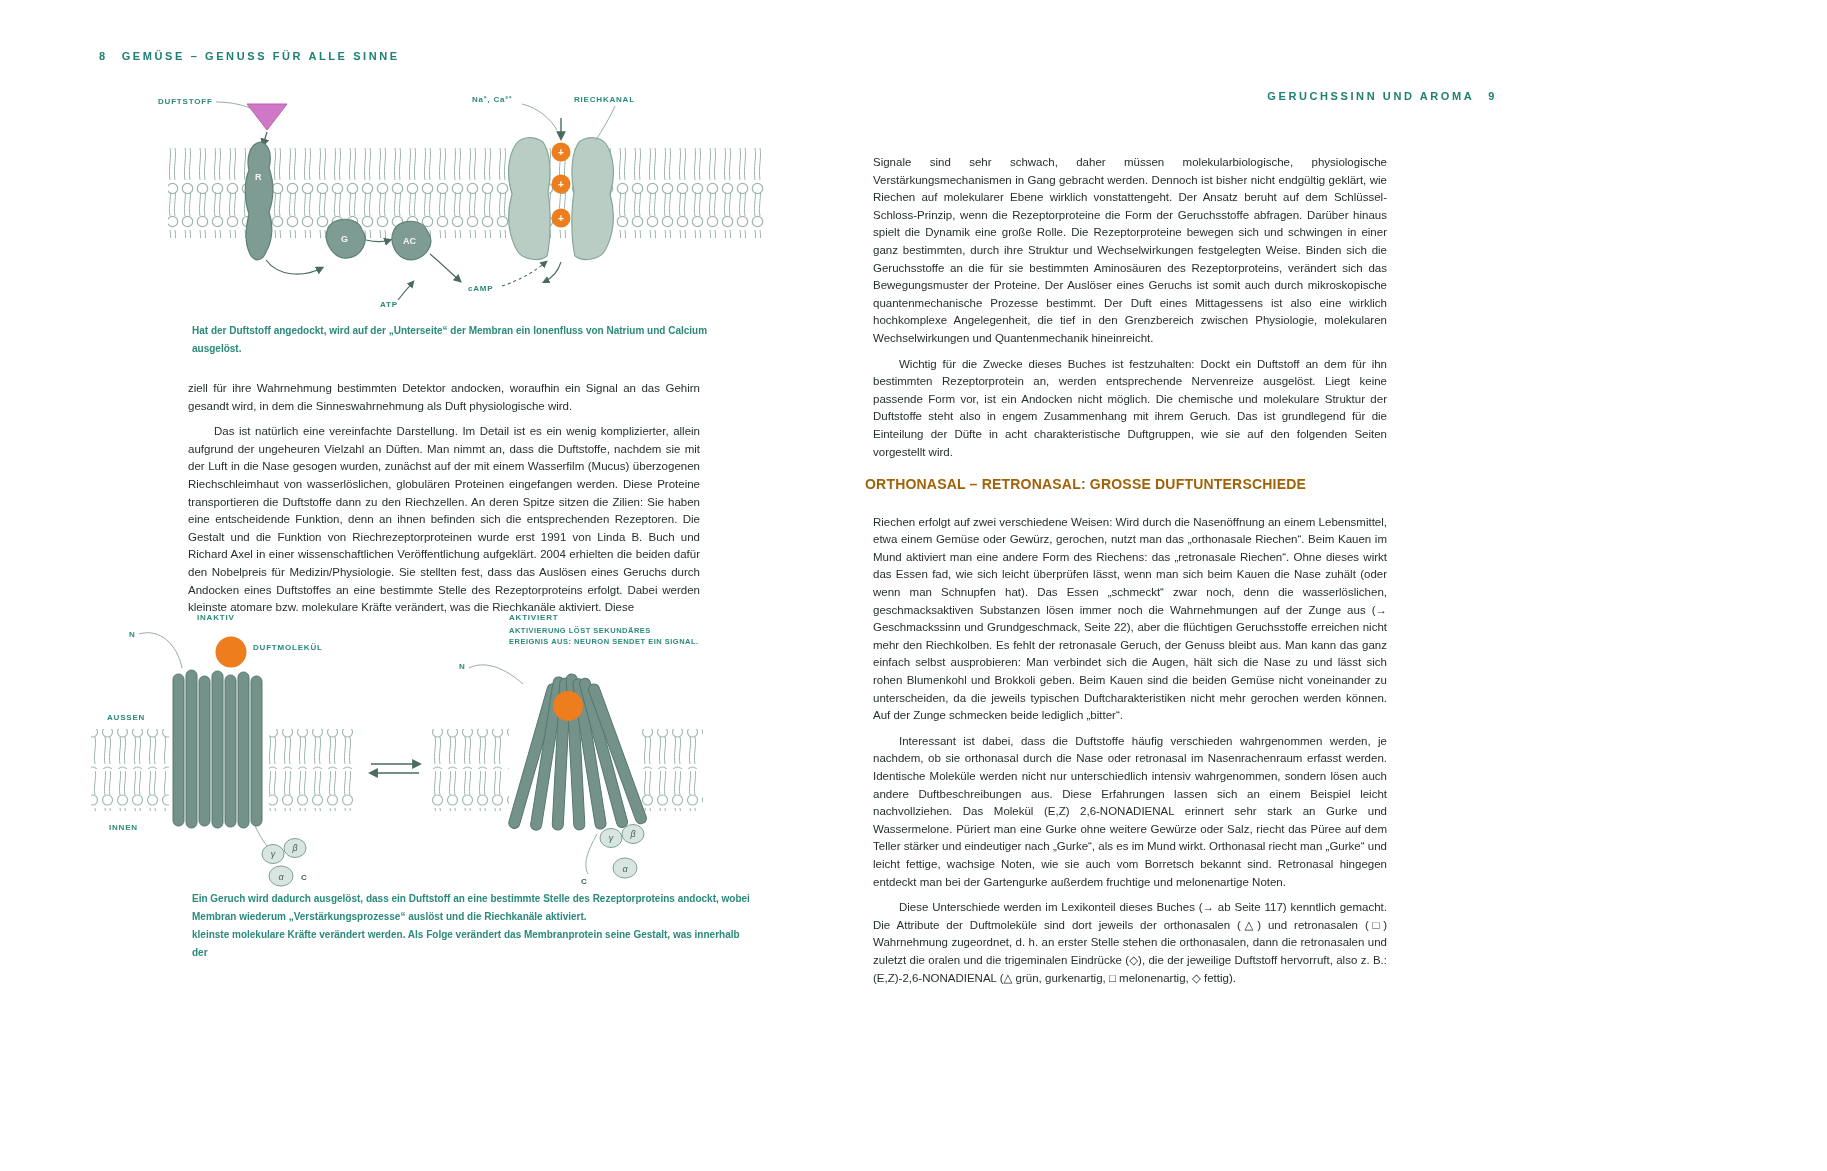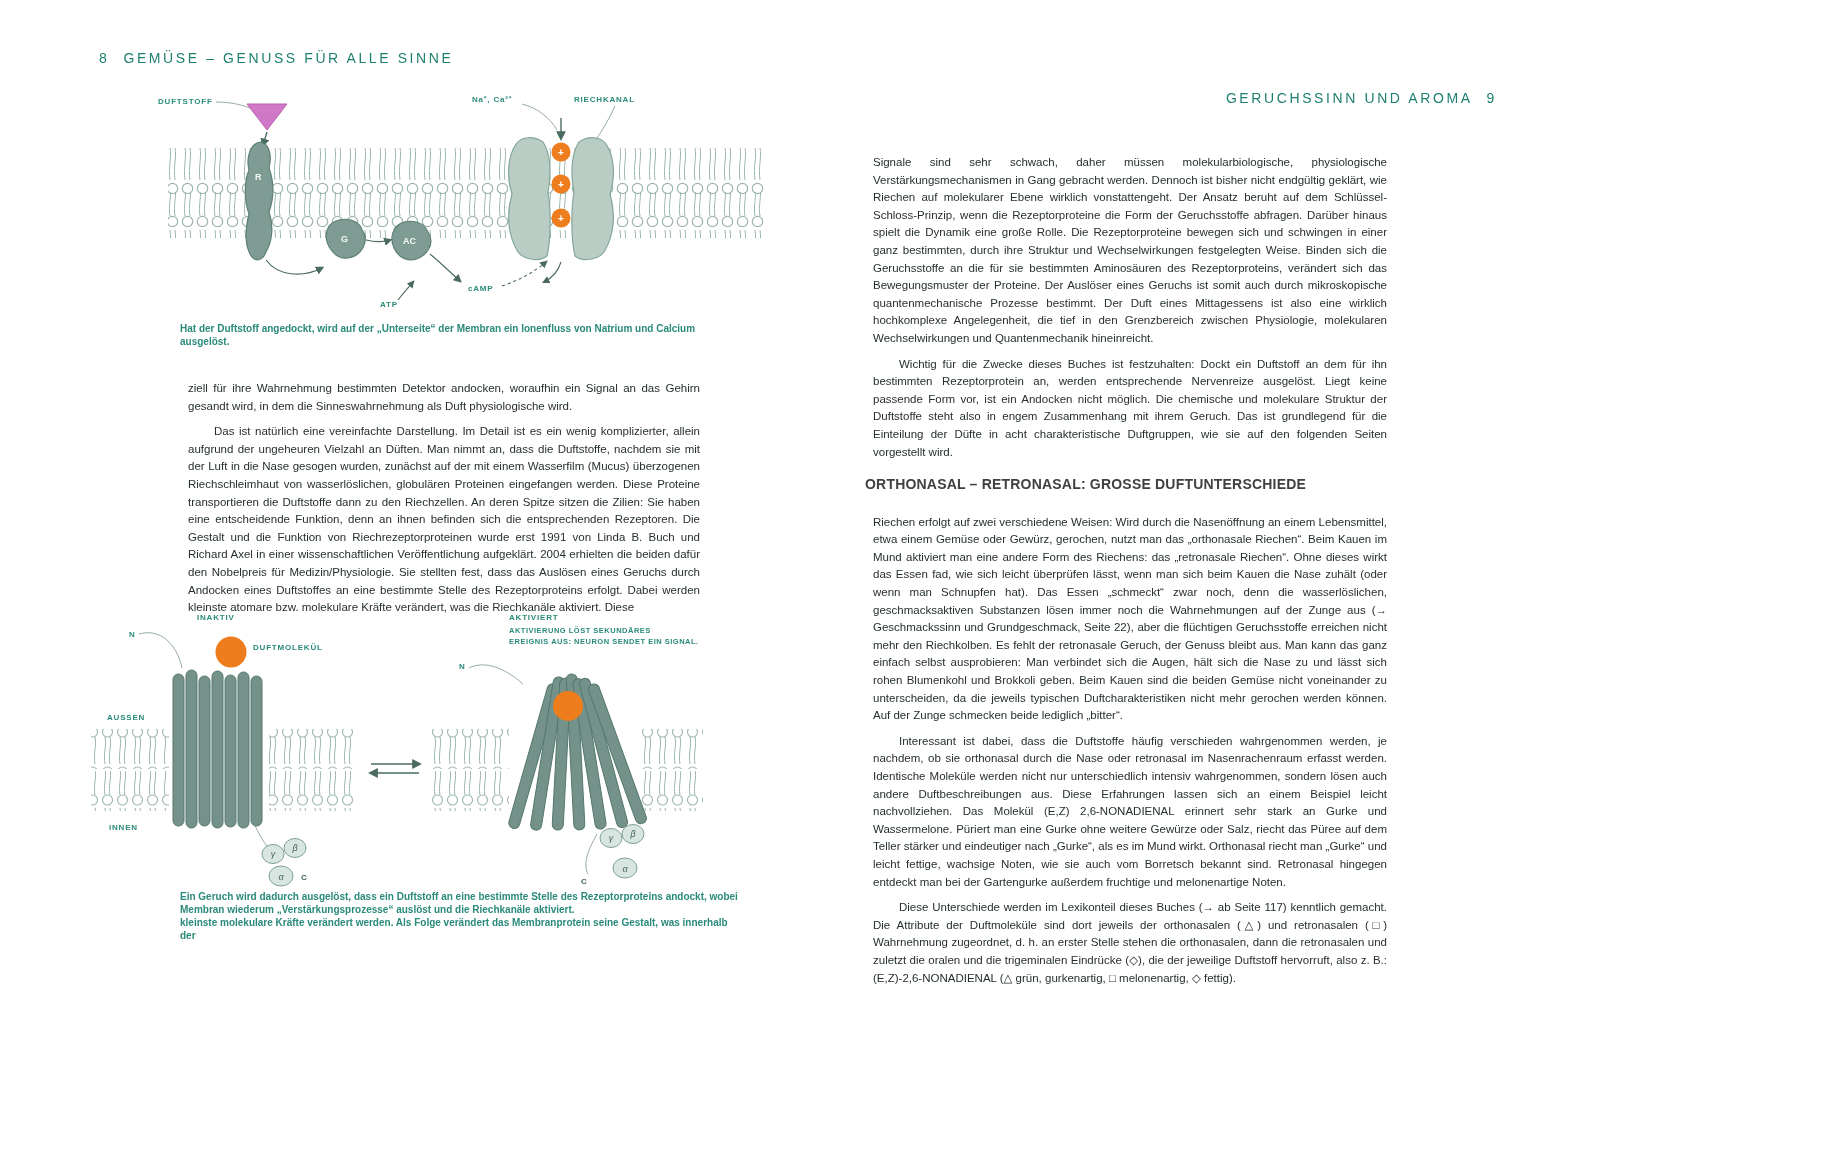--- a/index.html
+++ b/index.html
@@ -1,51 +1,51 @@
 <!DOCTYPE html>
 <html lang="de"><head>
 <meta charset="utf-8">
 <style>
   html,body{margin:0;padding:0;background:#ffffff;}
   .spread{
     position:relative;width:1827px;height:1171px;background:#ffffff;overflow:hidden;
     font-family:"Liberation Sans",sans-serif;color:#26302d;
   }
   
-  .running-head{position:absolute;top:50px;font-size:14px;font-weight:400;
+  .running-head{position:absolute;top:50px;font-size:11px;font-weight:700;
     letter-spacing:2.6px;color:#1f8071;white-space:nowrap;padding-left:24px;}
   .running-head.left{left:75px;}
   .running-head.right{right:330px;text-align:right;margin-top:40px;}
   .running-head .pagenum{display:inline-block;}
   .running-head.left .pagenum{margin-right:14px;}
   .running-head.right .pagenum{margin-left:14px;}
 
   
   .svg1{position:absolute;left:150px;top:90px;}
   .svg2{position:absolute;left:85px;top:606px;}
   svg text{font-family:"Liberation Sans",sans-serif;}
   .dlab{fill:#2a8a7b;font-size:8px;font-weight:700;letter-spacing:.8px;}
   .dlab2{fill:#2a8a7b;font-size:7.5px;font-weight:700;letter-spacing:.5px;}
   .wlab{fill:#f4f8f6;font-size:9px;font-weight:700;}
   .plus{fill:#ffffff;font-size:10px;font-weight:700;text-anchor:middle;}
   .greek{fill:#44665e;font-size:9px;font-style:italic;text-anchor:middle;}
   .termlab{fill:#3c5f57;font-size:8px;font-weight:700;}
 
   
-  .caption{position:absolute;color:#2a8a7b;font-size:10px;line-height:13px;font-weight:700;}
+  .caption{position:absolute;color:#2a8a7b;font-size:10px;line-height:18px;font-weight:700;margin-left:12px;}
   .cap1{left:180px;top:322px;width:560px;}
   .cap2{left:180px;top:890px;width:560px;}
 
   
   .bodycol{position:absolute;font-size:11.5px;line-height:17.6px;text-align:justify;color:#26302d;}
   .bodycol p{margin:8px;}
   .bodycol p.indent{text-indent:26px;}
   .body-left{left:180px;top:372px;width:528px;}
   .body-right{left:865px;top:146px;width:530px;}
-  .section-heading{font-size:14px;font-weight:700;color:#404040;margin:15px 0 20px 0;
+  .section-heading{font-size:14px;font-weight:700;color:#a16207;margin:15px 0 20px 0;
     letter-spacing:.2px;text-align:left;}
 </style>
 </head>
 <body>
 
 <div class="spread">
 
   <div class="running-head left">
     <span class="pagenum">8</span><span>GEMÜSE – GENUSS FÜR ALLE SINNE</span>
   </div>

